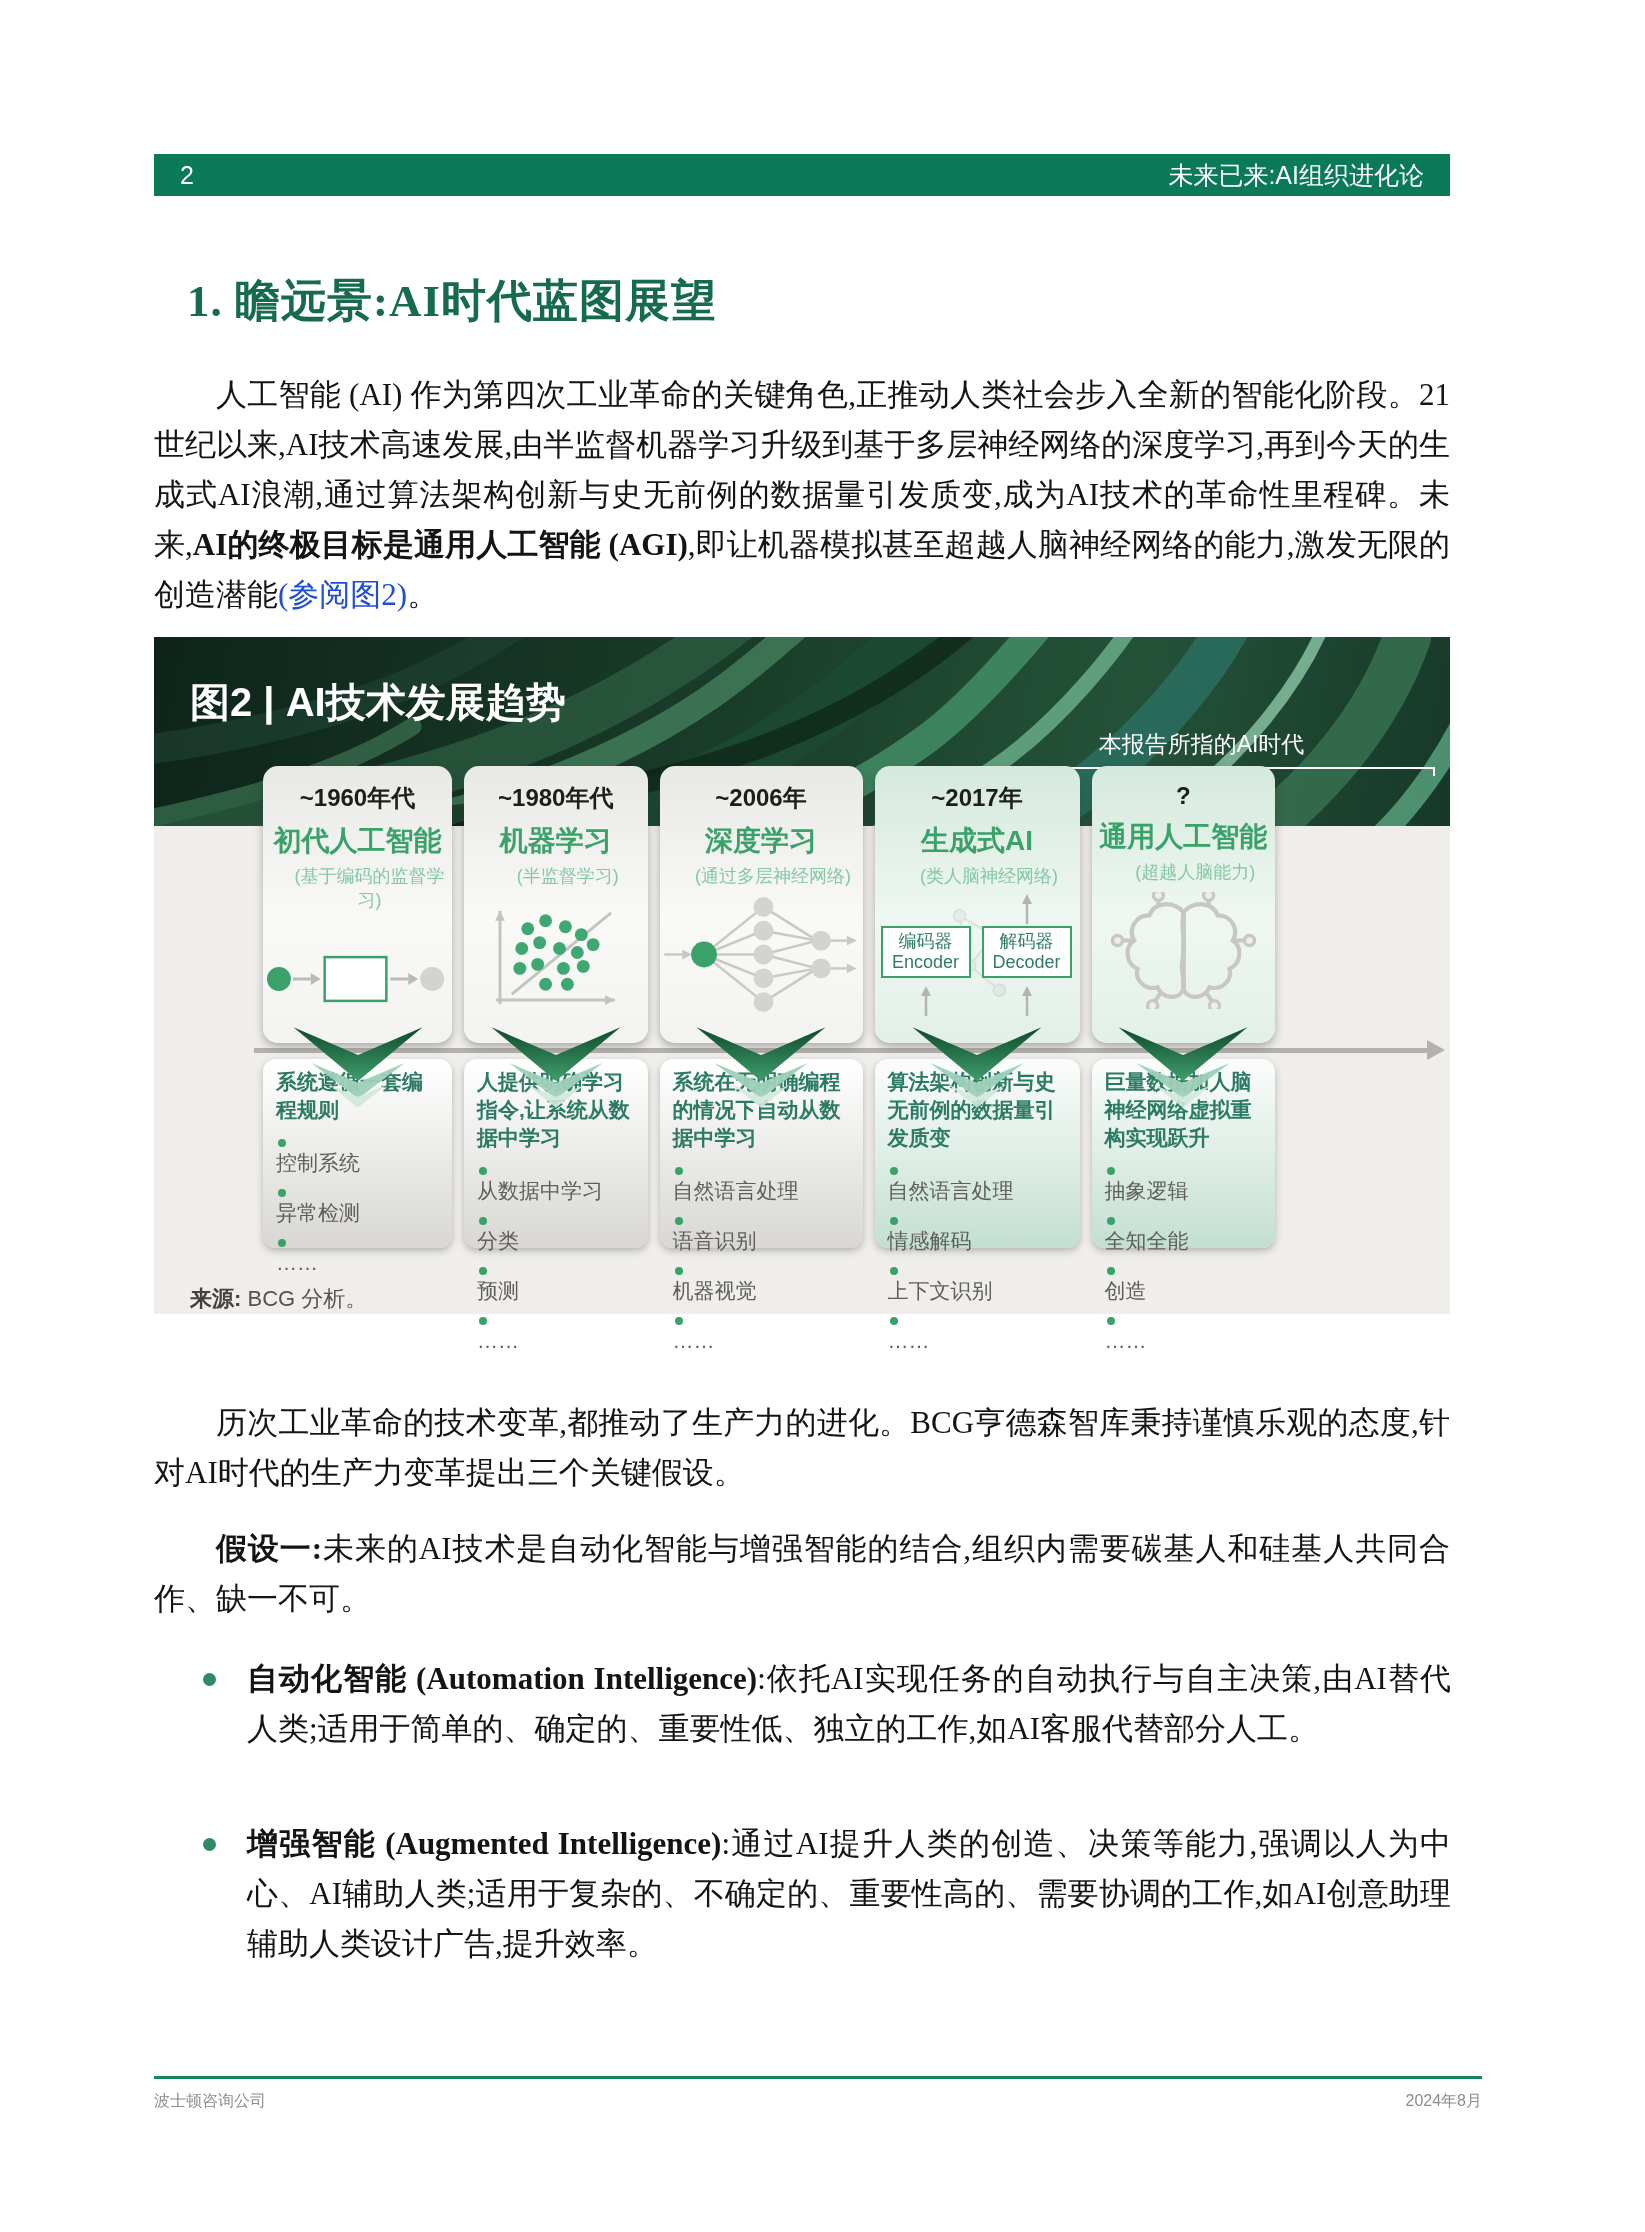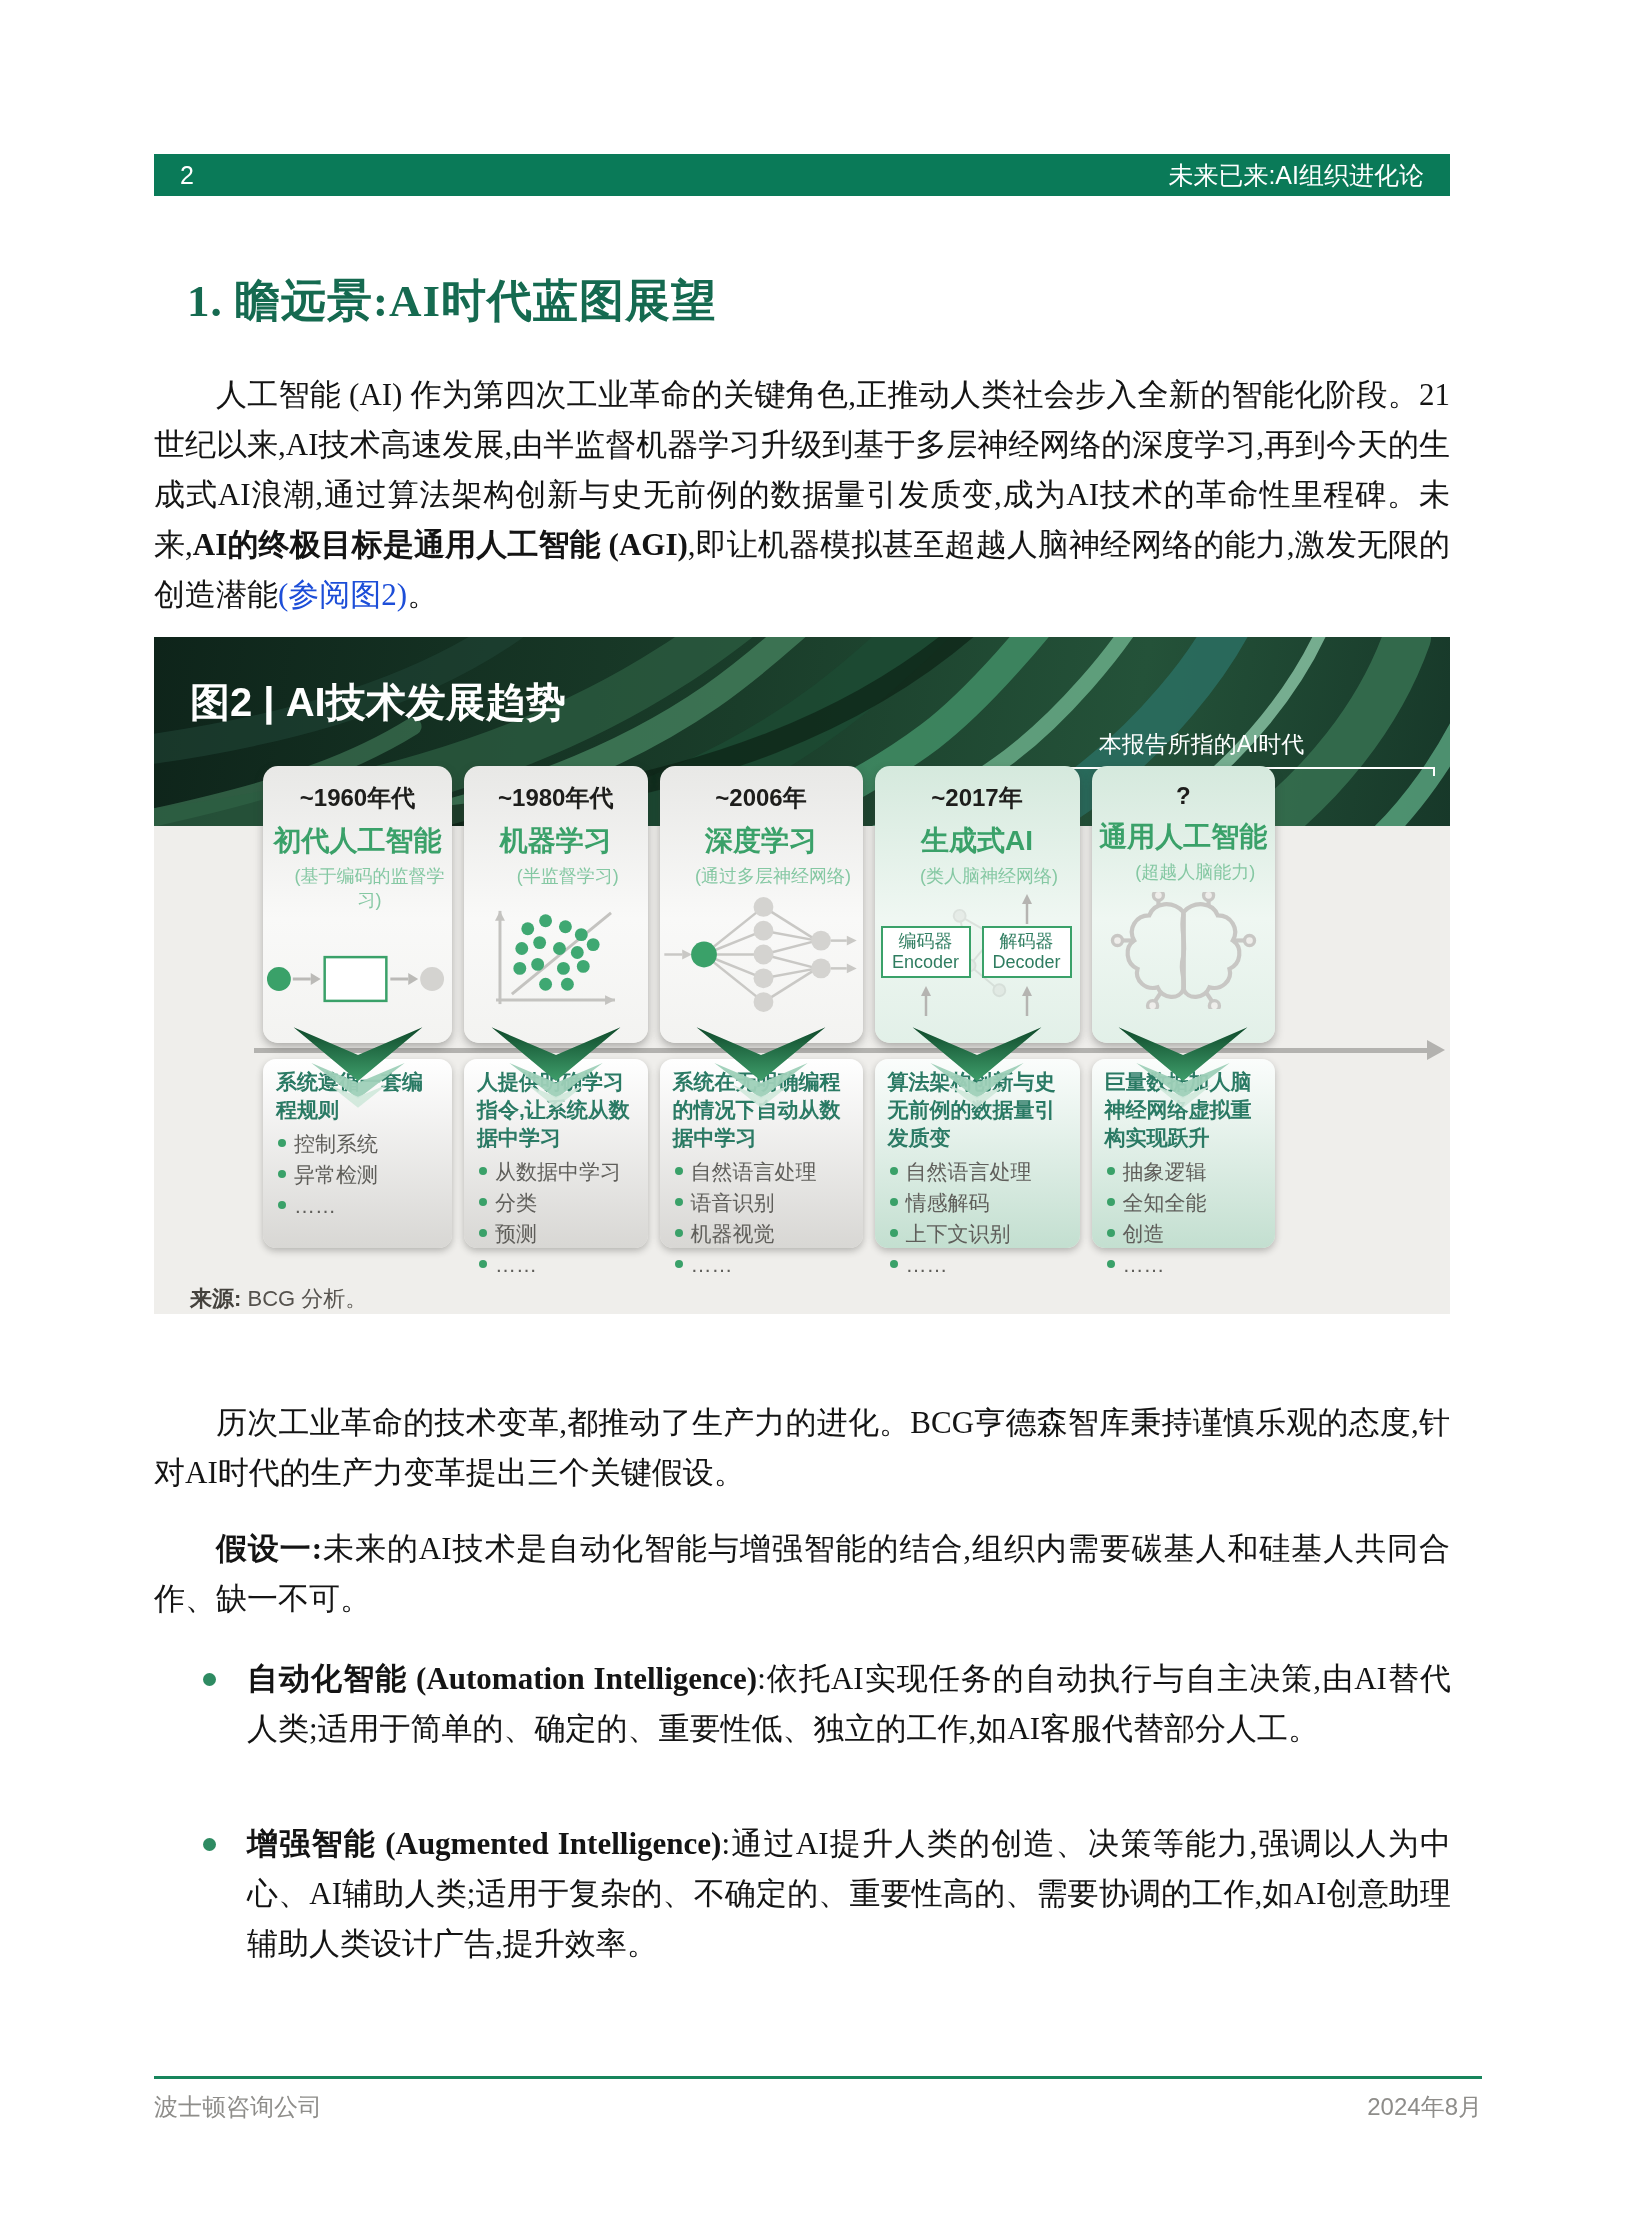--- a/index.html
+++ b/index.html
@@ -58,38 +58,38 @@
   .icon-box{height:117px;margin-top:8px;display:flex;align-items:center;justify-content:center;position:relative;}
 
   .chev{position:absolute;top:257px;left:50%;transform:translateX(-50%);z-index:4;line-height:0;}
 
   .bottom-card{margin-top:16px;height:189px;border-radius:13px;box-shadow:0 3px 7px rgba(50,50,45,.3);
                box-sizing:border-box;padding:9px 13px 0;text-align:left;}
   .col.gray  .bottom-card{background:linear-gradient(180deg,#ffffff 0%,#d8d7d4 100%);}
   .col.green .bottom-card{background:linear-gradient(180deg,#fbfdfc 0%,#c3dfd0 100%);}
   .desc-title{font-size:21px;line-height:28px;font-weight:bold;color:#2a7a64;}
   .b-list{margin-top:4px;}
-  .b-item{display:flex;font-size:21px;line-height:31px;color:#5f5e5a;}
+  .b-item{display:flex;font-size:21px;line-height:31px;color:#5f5e5a;flex-direction:column;}
   .b-dot{flex:none;width:8px;height:8px;border-radius:50%;background:#3aa169;margin:11px 8px 0 2px;}
 
   
   .codec-wrap{position:relative;width:205px;height:117px;}
   .codec{position:absolute;top:30px;width:90px;box-sizing:border-box;border:2px solid #3aa169;background:#fff;
          color:#2f7d60;font-size:18px;line-height:21px;padding:3px 0;text-align:center;}
   .codec.enc{left:6px;}
   .codec.dec{left:107px;}
   .codec-wrap svg{position:absolute;}
 
   .fig-source{position:absolute;left:36px;top:647px;font-size:22px;color:#55524d;}
   .fig-source b{color:#45423d;}
 
   
   .footer-rule{position:absolute;left:154px;top:2076px;width:1328px;height:3px;background:#17855c;}
   .footer{position:absolute;left:154px;top:2091px;width:1328px;display:flex;justify-content:space-between;
-          font-family:"Liberation Sans","DejaVu Sans",sans-serif;font-size:24px;color:#8e8d8a;}
+          font-family:"Liberation Sans","DejaVu Sans",sans-serif;font-size:16px;color:#8e8d8a;}
 </style>
 </head>
 <body>
 
 <div class="page">
 
   <div class="header-bar">
     <span>2</span>
     <span>未来已来:AI组织进化论</span>
   </div>

